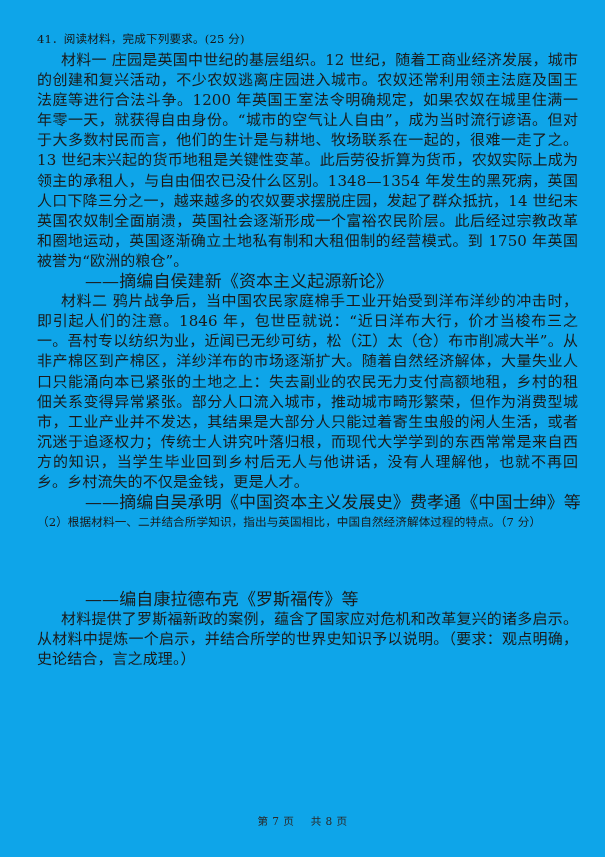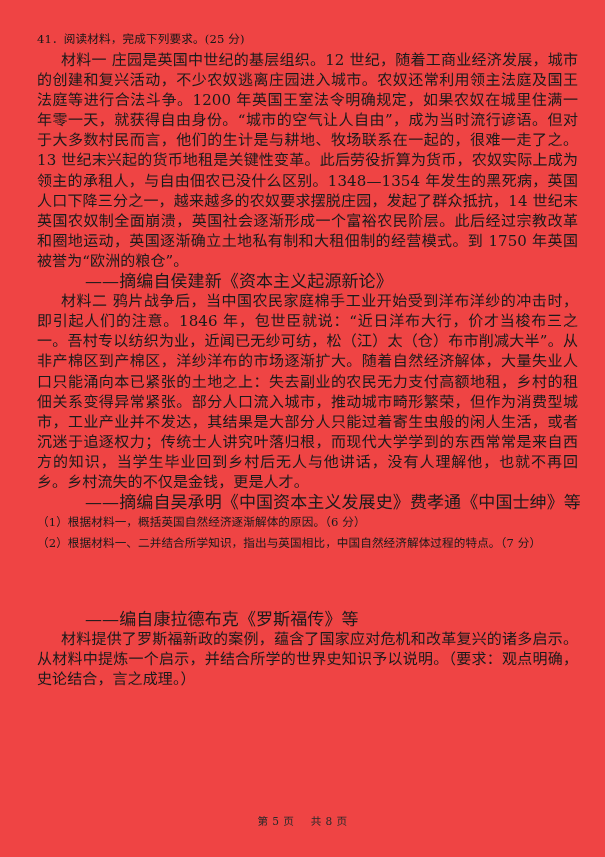--- a/index.html
+++ b/index.html
@@ -16,21 +16,21 @@
     position: relative;
     overflow: hidden;
   }
 
   .page {
     position: absolute;
     left: 0;
     top: 0;
     width: 605px;
     height: 857px;
-    background: #ef4444;
+    background: #0ea5e9;
   }
 
   .content {
     position: absolute;
     left: 37px;
     top: 29px;
     width: 541px;
   }
 
   
@@ -125,21 +125,20 @@
       <p class="q-stem">41．阅读材料，完成下列要求。(25 分)</p>
 
       <p class="para">材料一  庄园是英国中世纪的基层组织。12 世纪，随着工商业经济发展，城市的创建和复兴活动，不少农奴逃离庄园进入城市。农奴还常利用领主法庭及国王法庭等进行合法斗争。1200 年英国王室法令明确规定，如果农奴在城里住满一年零一天，就获得自由身份。“城市的空气让人自由”，成为当时流行谚语。但对于大多数村民而言，他们的生计是与耕地、牧场联系在一起的，很难一走了之。13 世纪末兴起的货币地租是关键性变革。此后劳役折算为货币，农奴实际上成为领主的承租人，与自由佃农已没什么区别。1348—1354 年发生的黑死病，英国人口下降三分之一，越来越多的农奴要求摆脱庄园，发起了群众抵抗，14 世纪末英国农奴制全面崩溃，英国社会逐渐形成一个富裕农民阶层。此后经过宗教改革和圈地运动，英国逐渐确立土地私有制和大租佃制的经营模式。到 1750 年英国被誉为“欧洲的粮仓”。</p>
 
       <p class="source-line">——摘编自侯建新《资本主义起源新论》</p>
 
       <p class="para">材料二  鸦片战争后，当中国农民家庭棉手工业开始受到洋布洋纱的冲击时，即引起人们的注意。1846 年，包世臣就说：“近日洋布大行，价才当梭布三之一。吾村专以纺织为业，近闻已无纱可纺，松（江）太（仓）布市削减大半”。从非产棉区到产棉区，洋纱洋布的市场逐渐扩大。随着自然经济解体，大量失业人口只能涌向本已紧张的土地之上：失去副业的农民无力支付高额地租，乡村的租佃关系变得异常紧张。部分人口流入城市，推动城市畸形繁荣，但作为消费型城市，工业产业并不发达，其结果是大部分人只能过着寄生虫般的闲人生活，或者沉迷于追逐权力；传统士人讲究叶落归根，而现代大学学到的东西常常是来自西方的知识，当学生毕业回到乡村后无人与他讲话，没有人理解他，也就不再回乡。乡村流失的不仅是金钱，更是人才。</p>
 
       <p class="source-line">——摘编自吴承明《中国资本主义发展史》费孝通《中国士绅》等</p>
 
-      <p class="sub-q">（1）根据材料一，概括英国自然经济逐渐解体的原因。（6 分）</p>
 
       <p class="sub-q">（2）根据材料一、二并结合所学知识，指出与英国相比，中国自然经济解体过程的特点。（7 分）</p>
 
 
     </div>
 
     <div class="gap-between-questions"></div>
 
     <div class="question-block">
 
@@ -148,21 +147,21 @@
       <p class="source-line">——编自康拉德布克《罗斯福传》等</p>
 
       <p class="para">材料提供了罗斯福新政的案例，蕴含了国家应对危机和改革复兴的诸多启示。从材料中提炼一个启示，并结合所学的世界史知识予以说明。（要求：观点明确，史论结合，言之成理。）</p>
 
     </div>
 
   </div>
 
   <div class="footer">
     <span class="footer-inner">
-      <span>第 5 页</span>
+      <span>第 7 页</span>
       <span class="footer-sep"></span>
       <span>共 8 页</span>
     </span>
   </div>
 
   <div class="scan-tint"></div>
 
 </div>
 
 </body></html>

